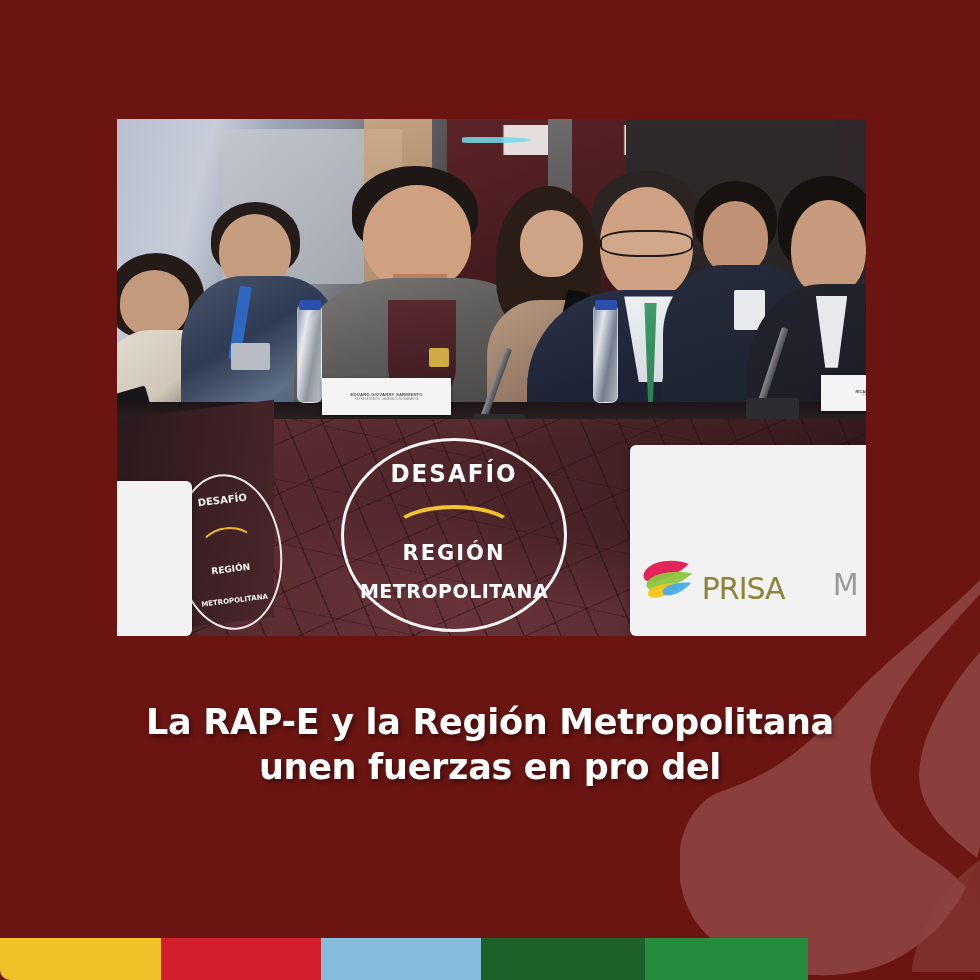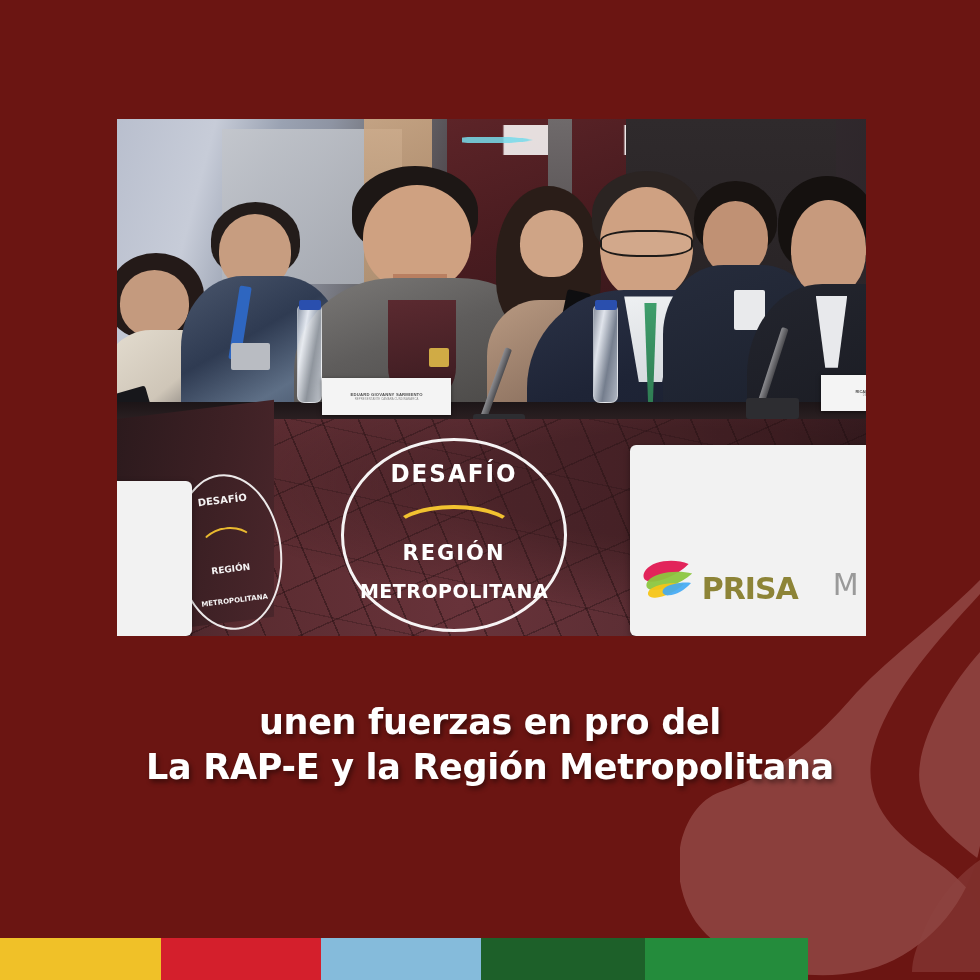--- a/index.html
+++ b/index.html
@@ -11,20 +11,21 @@
     background: #6b1512;
     font-family: "Liberation Sans", sans-serif;
   }
 
   #card {
     position: relative;
     width: 980px;
     height: 980px;
     background: #6b1512;
     overflow: hidden;
+    border-radius: 10px;
   }
 
   
   #deco-wrap {
     position: absolute;
     right: 0;
     bottom: 0;
     width: 300px;
     height: 420px;
     pointer-events: none;
@@ -134,21 +135,21 @@
 
   
   .white-card{
     position:absolute; background:#f2f2f2; border-radius:6px;
     box-shadow:0 2px 6px rgba(0,0,0,.35);
   }
 
   
   .prisa-text{
     position:absolute; font-family:"DejaVu Sans", sans-serif;
-    font-weight:700; color:#8d8437; letter-spacing:-1px;
+    font-weight:400; color:#8d8437; letter-spacing:-1px;
   }
 
   
   .placard{
     position:absolute; background:#f4f4f4;
     box-shadow:0 1px 4px rgba(0,0,0,.5);
     display:flex; flex-direction:column;
     align-items:center; justify-content:center;
     overflow:hidden;
   }
@@ -349,22 +350,22 @@
           <path d="M86 42 C70 40 48 44 40 52 C35 58 40 64 49 63 C60 62 76 54 86 42 Z" fill="#3fa9f5" opacity=".9"></path>
         </svg>
         <span class="prisa-text" style="left:29%;top:66%;font-size:30px;">PRISA</span>
         <span class="prisa-text" style="left:82%;top:64%;font-size:30px;color:#9a9a9a;font-weight:400;">M</span>
       </div>
 
     </div>
   </div>
 
   <div id="headline" style="color: rgb(255, 255, 255);">
+    <span class="hl-line">La RAP-E y la Región Metropolitana</span>
     <span class="hl-line">unen fuerzas en pro del</span>
-    <span class="hl-line">La RAP-E y la Región Metropolitana</span>
   </div>
 
   <div id="color-bar">
     <div class="swatch" style="background: rgb(240, 193, 40); width: 161px;"></div>
     <div class="swatch" style="background: rgb(212, 31, 44); width: 160px;"></div>
     <div class="swatch" style="background: rgb(133, 187, 219); width: 160px;"></div>
     <div class="swatch" style="background: rgb(29, 96, 41); width: 164px;"></div>
     <div class="swatch" style="background: rgb(36, 140, 60); width: 163px;"></div>
   </div>
 

